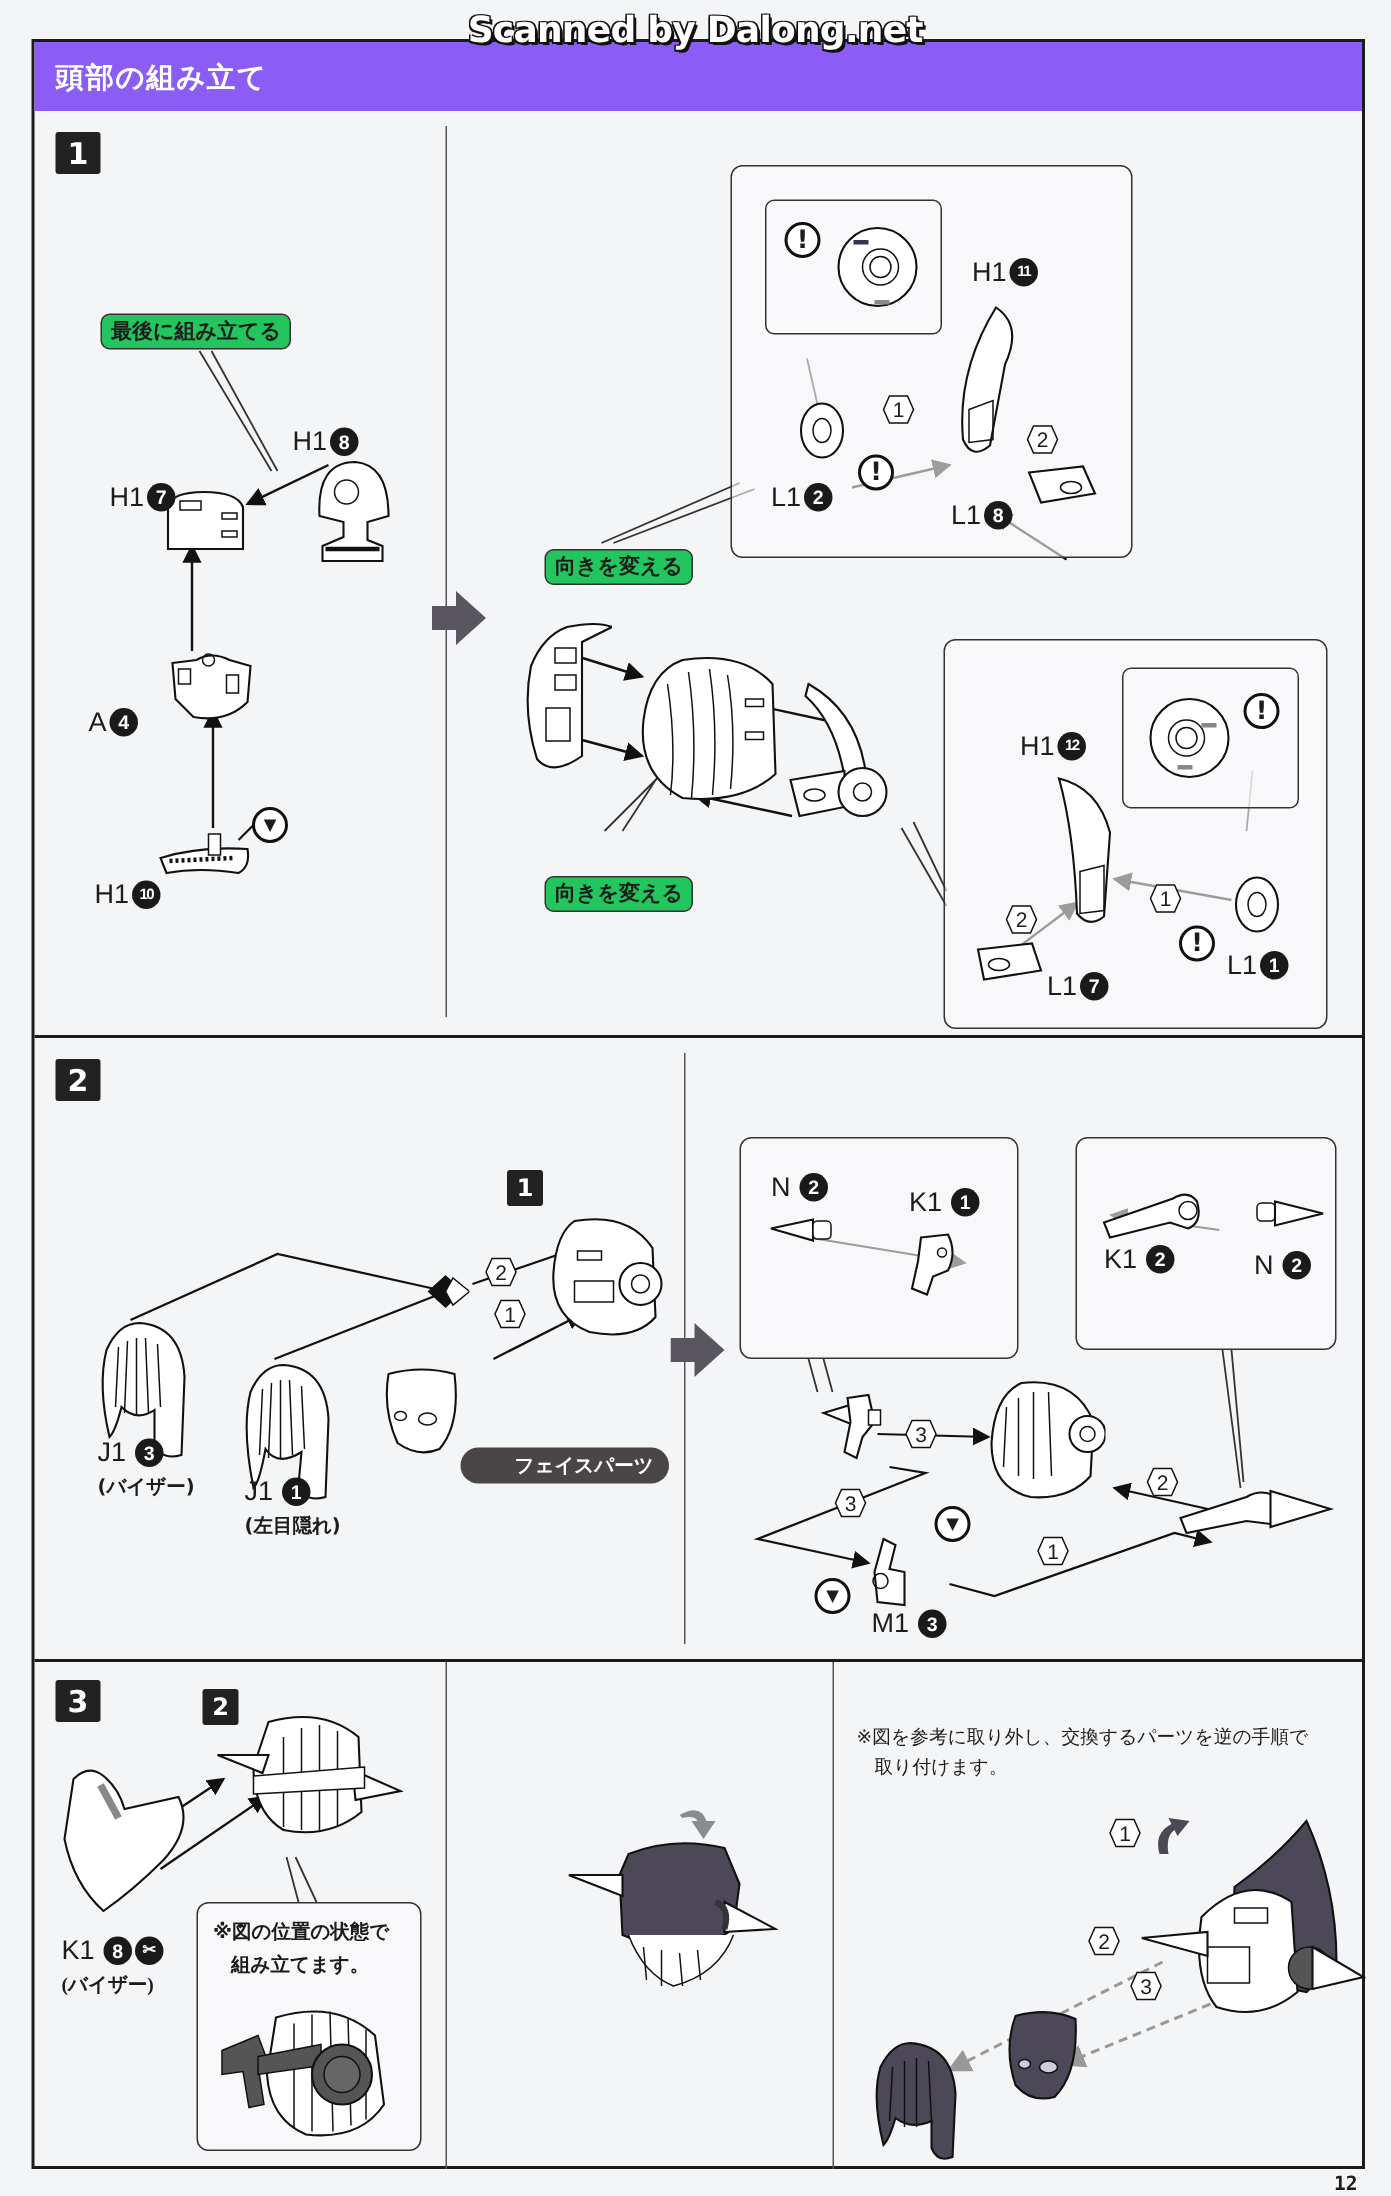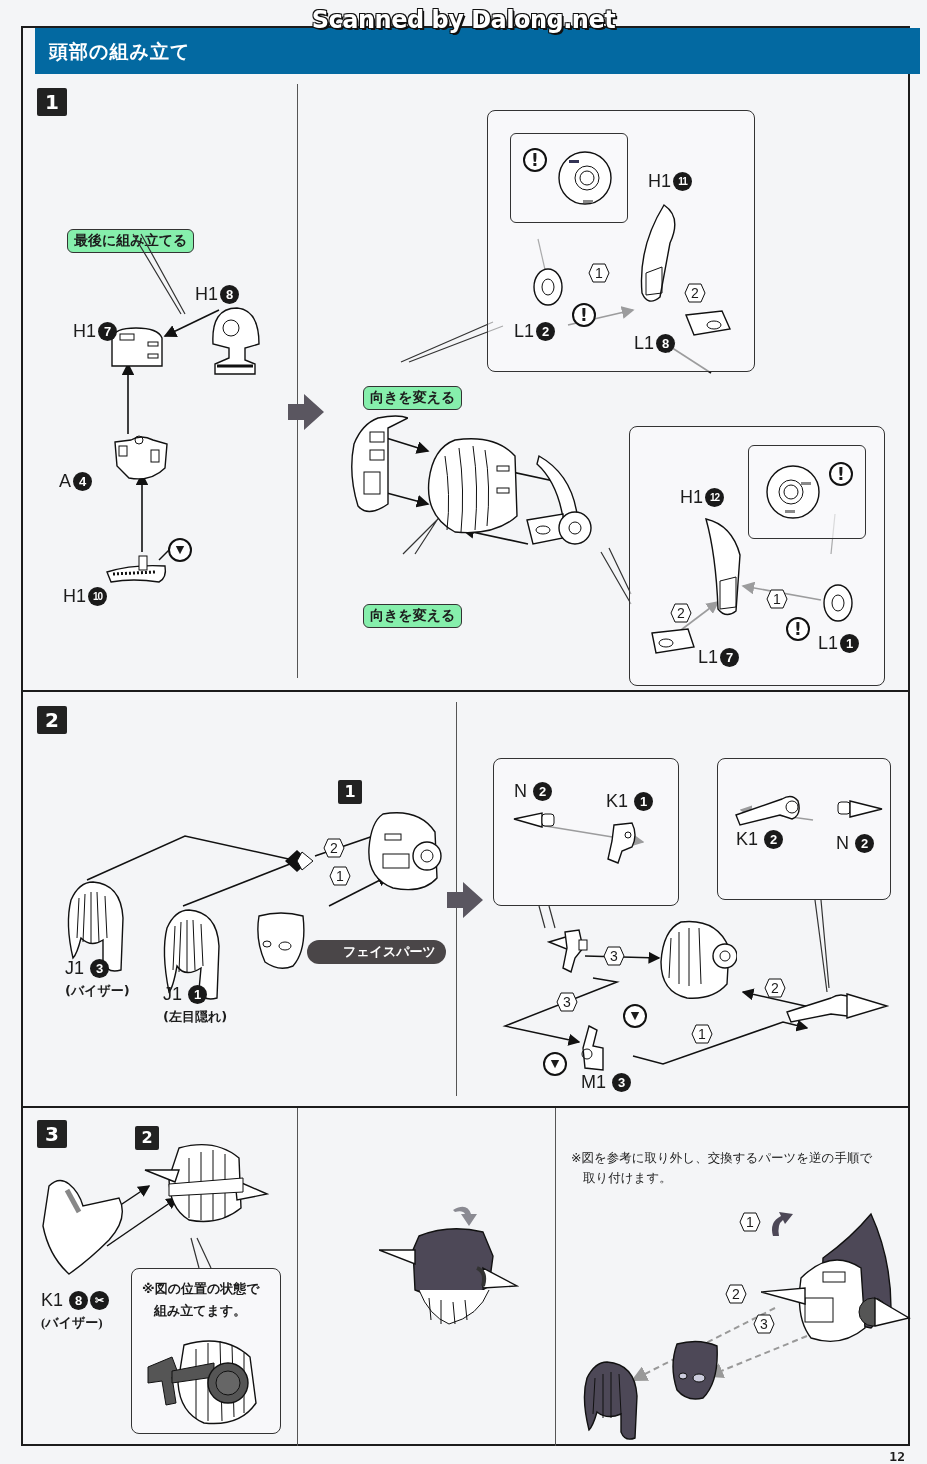--- a/index.html
+++ b/index.html
@@ -3,34 +3,34 @@
 <meta charset="utf-8">
 <style>
   * { box-sizing: border-box; margin: 0; padding: 0; }
   html, body { width: 927px; height: 1464px; background: #f4f5f7; overflow: hidden; }
   body { position: relative; font-family: "DejaVu Sans", "Liberation Sans", sans-serif; color: #1c1c1c; }
 
   .watermark { position: absolute; left: 0; width: 927px; top: 6px; text-align: center; font-family: "DejaVu Sans", sans-serif; font-weight: bold; font-size: 24px; color: #ffffff; letter-spacing: -0.5px;
     text-shadow: -1px -1px 0 #111, 1px -1px 0 #111, -1px 1px 0 #111, 1px 1px 0 #111, 2px 2px 0 #111; z-index: 5; }
 
   .page-frame { position: absolute; left: 21px; top: 26px; width: 889px; height: 1420px; border: 2px solid #1c1c1c; background: #f4f5f7; }
-  .title-bar { position: absolute; left: 12px; top: 0; width: 885px; height: 46px; background: #0369a1; }
+  .title-bar { position: absolute; left: 0; top: 0; width: 885px; height: 46px; background: #8b5cf6; }
   .title-bar .title { position: absolute; left: 14px; top: 11px; color: #fff; font-weight: bold; font-size: 19px; letter-spacing: 1px; }
 
   .section { position: absolute; left: 0; width: 885px; border-top: 2px solid #1c1c1c; }
   .sec1 { top: 46px; height: 616px; border-top: none; }
   .sec2 { top: 662px; height: 416px; }
   .sec3 { top: 1078px; height: 340px; }
 
   .vline { position: absolute; width: 1px; background: #555; }
 
   .step-badge { position: absolute; width: 30px; height: 28px; background: #222; color: #fff; font-weight: bold; font-size: 20px; text-align: center; line-height: 28px; border-radius: 2px; }
   .step-badge.small { width: 24px; height: 24px; font-size: 16px; line-height: 24px; }
 
-  .callout { position: absolute; background: #86efac; border: 1.5px solid #333; border-radius: 6px; padding: 2px 6px; font-size: 14px; font-weight: bold; white-space: nowrap; margin-top: 20px; }
+  .callout { position: absolute; background: #22c55e; border: 1.5px solid #333; border-radius: 6px; padding: 2px 6px; font-size: 14px; font-weight: bold; white-space: nowrap; }
   .detail-box { position: absolute; border: 1.5px solid #333; border-radius: 8px; background: rgba(250,250,252,0.6); }
 
   .part-label { position: absolute; font-size: 18px; font-family: "Liberation Sans", sans-serif; white-space: nowrap; display: flex; align-items: center; gap: 2px; }
   .num-circle { display: inline-block; width: 19px; height: 19px; border-radius: 50%; background: #1a1a1a; color: #fff; font-size: 13px; font-weight: bold; text-align: center; line-height: 19px; font-family: "Liberation Sans", sans-serif; }
   .num-circle.wide { font-size: 10px; letter-spacing: -1px; }
   .sub-note { position: absolute; font-size: 13px; font-weight: bold; white-space: nowrap; }
 
   .hex { position: absolute; width: 22px; height: 20px; font-size: 14px; text-align: center; line-height: 20px; font-family: "Liberation Sans", sans-serif; }
   .hex svg { position: absolute; left: 0; top: 0; }
   .hex span { position: relative; }
@@ -325,21 +325,21 @@
         <path d="M17,4 L28,13 L17,22 L12,13 Z" fill="#fff" stroke="#111"></path>
       </svg>
 
     <div class="step-badge small" style="left:315px; top:88px;">1</div>
     <div class="hex" style="left:300px; top:146px;"><svg width="22" height="20">
           <path d="M5,1 L17,1 L21,10 L17,19 L5,19 L1,10 Z" fill="#fff" stroke="#111"></path>
         </svg><span>2</span></div>
     <div class="hex" style="left:306px; top:174px;"><svg width="22" height="20">
           <path d="M5,1 L17,1 L21,10 L17,19 L5,19 L1,10 Z" fill="#fff" stroke="#111"></path>
         </svg><span>1</span></div>
-    <div class="pill" style="left:284px; top:248px;padding-left:36px;">フェイスパーツ</div>
+    <div class="pill" style="left:284px; top:273px;padding-left:36px;">フェイスパーツ</div>
 
     <div class="part-label" style="left:42px; top:266px;">
         <span>J1</span>
         <span class="num-circle" style="margin-left:4px;">3</span>
       </div>
     <div class="sub-note" style="left:42px; top:290px;">(バイザー)</div>
     <div class="part-label" style="left:140px; top:292px;">
         <span>J1</span>
         <span class="num-circle" style="margin-left:4px;">1</span>
       </div>

